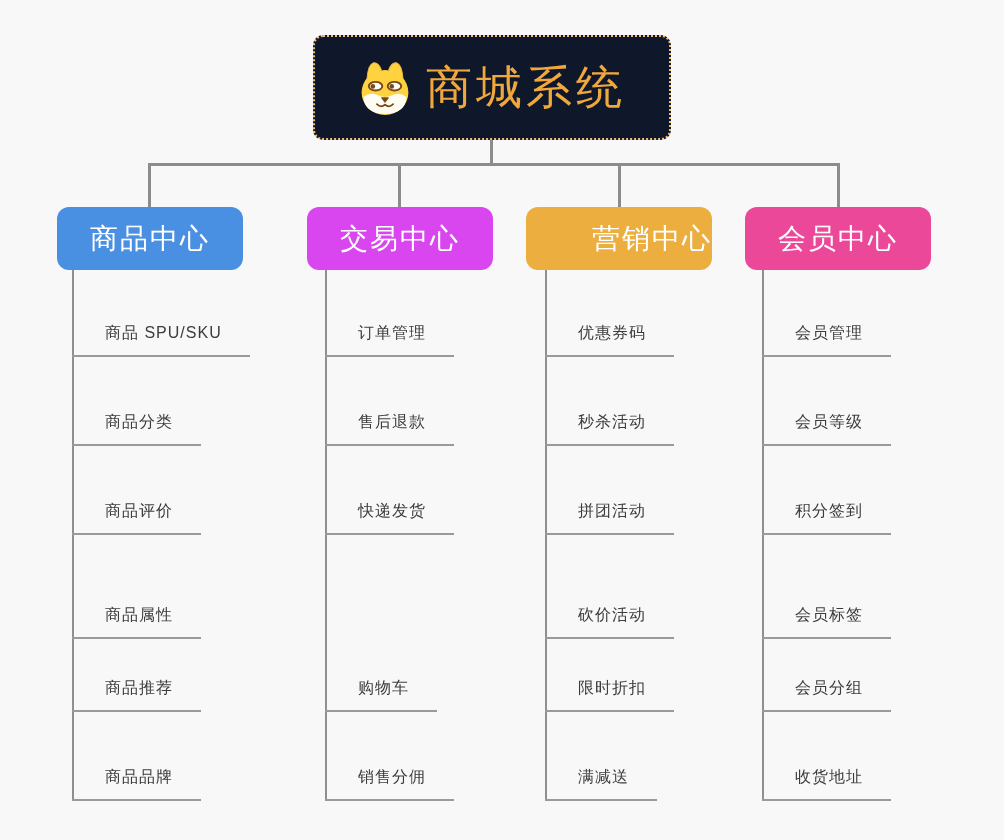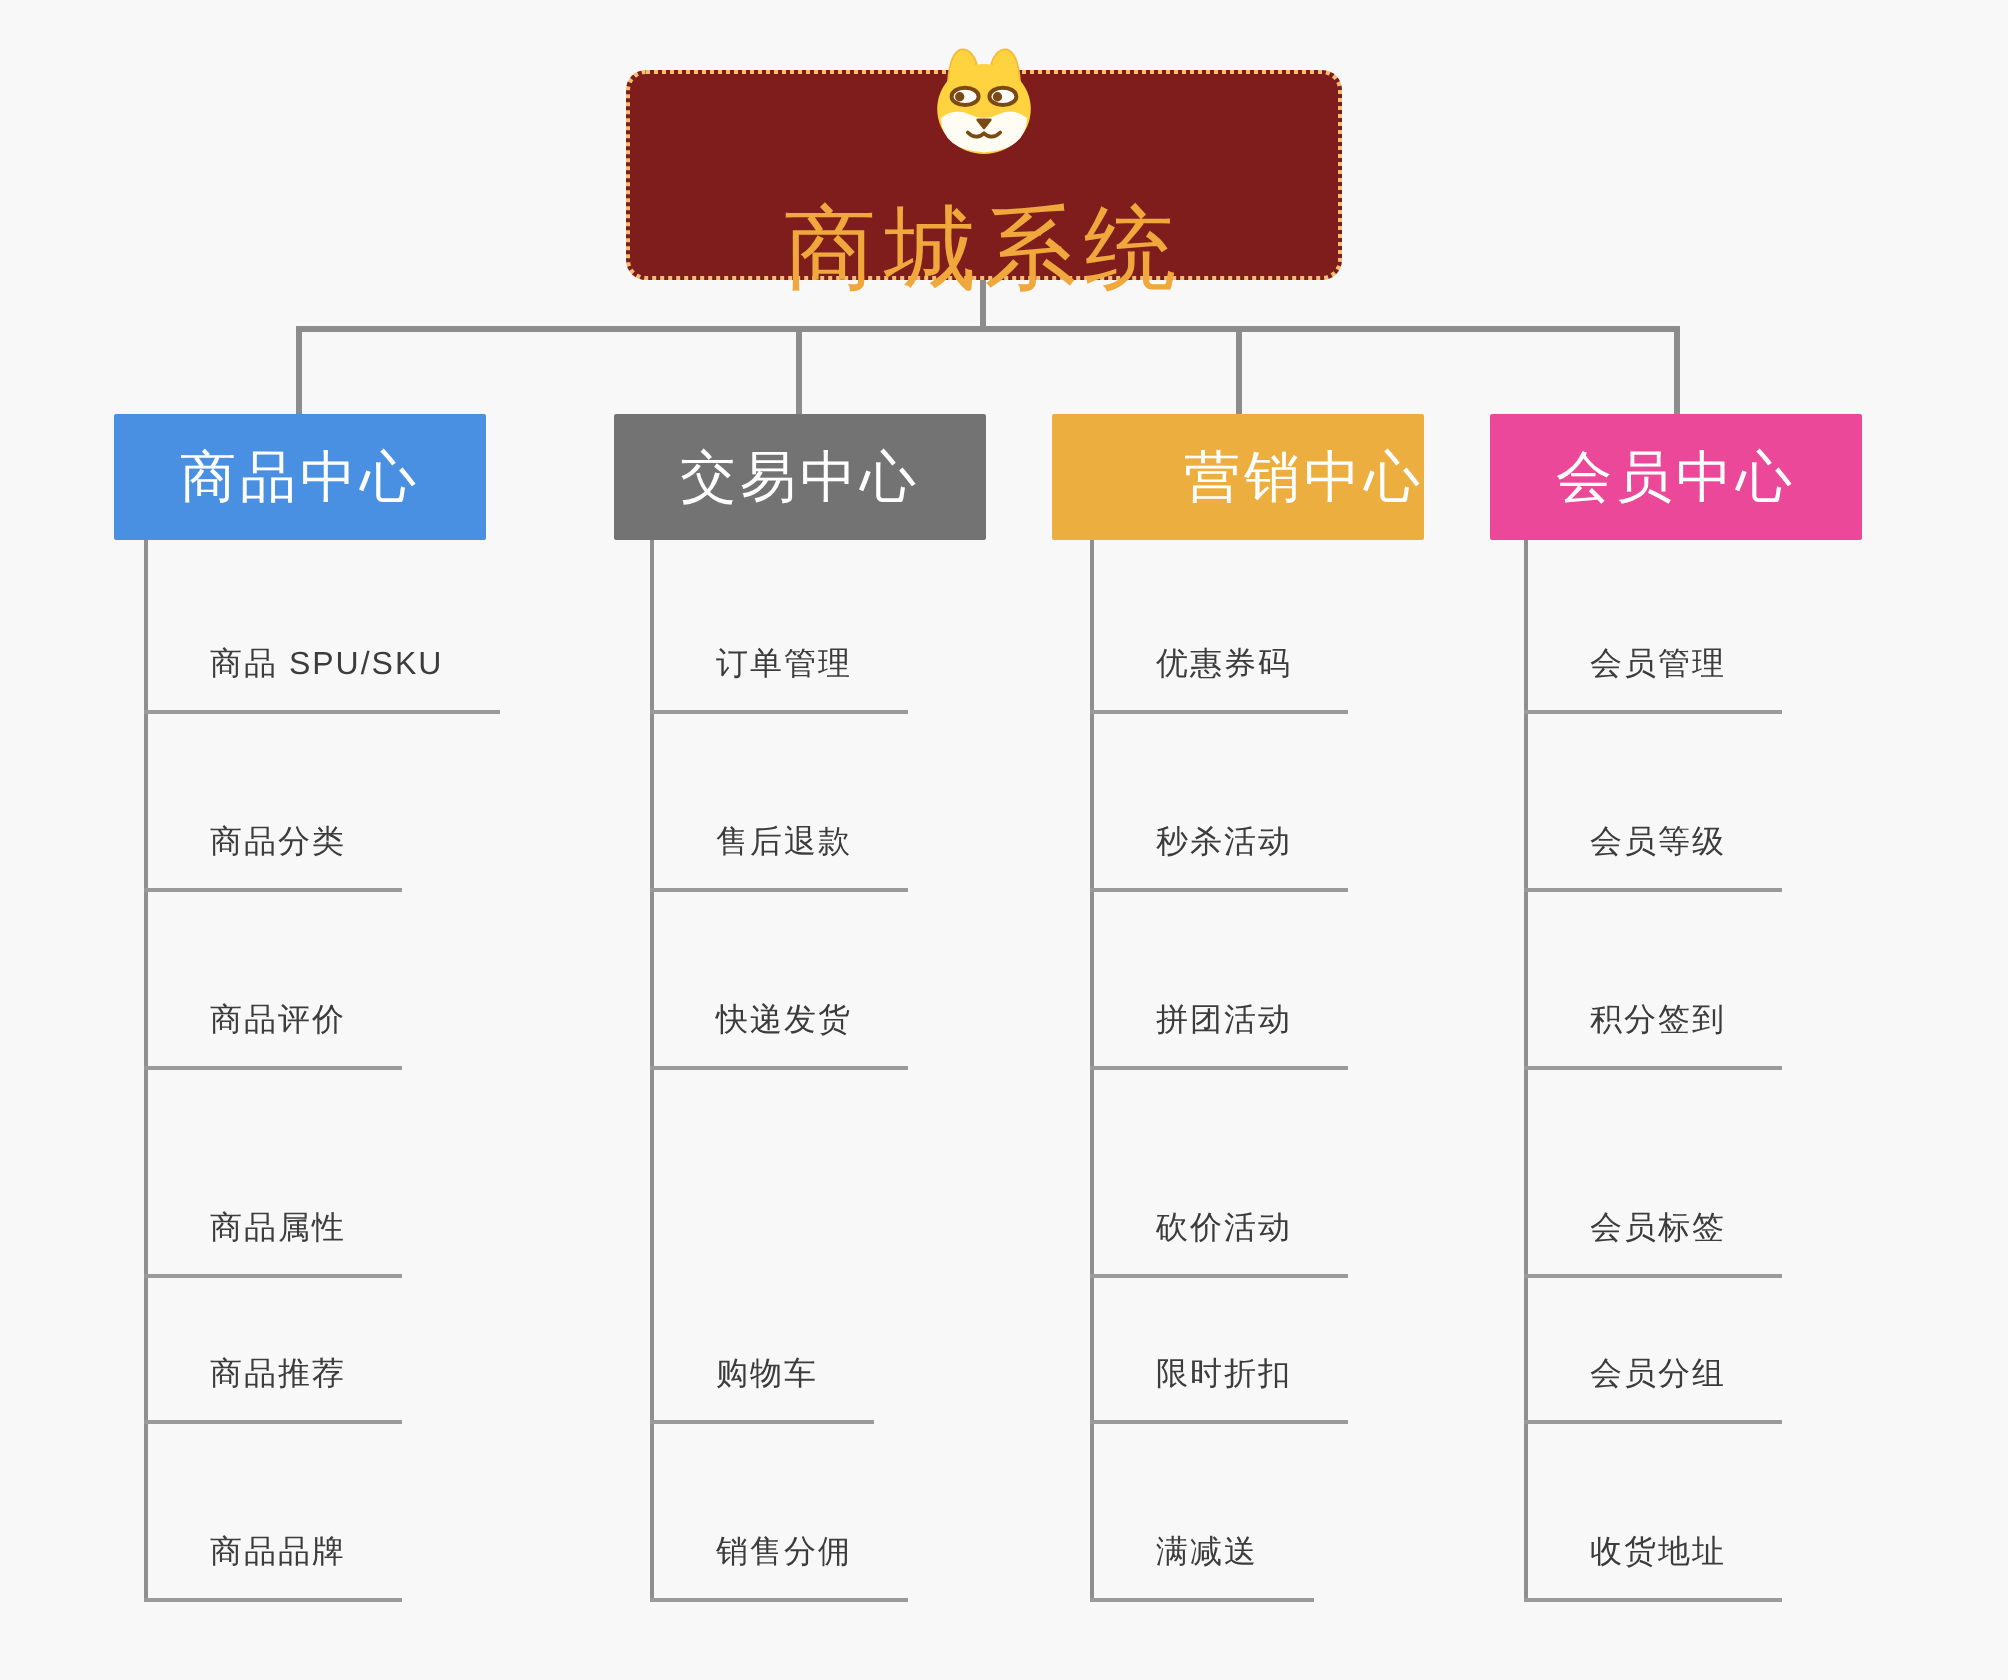--- a/index.html
+++ b/index.html
@@ -12,29 +12,28 @@
     width: 1004px;
     height: 840px;
     background: var(--background, #F8F8F8);
     overflow: hidden;
   }
   
   .root-node {
     position: absolute;
     left: 313px; top: 35px;
     width: 358px; height: 105px;
-    background: #7f1d1d;
+    background: #0f172a;
     border: 2px dotted var(--root_border, #F2BE74);
     border-radius: 10px;
     box-sizing: border-box;
     display: flex;
     align-items: center;
     justify-content: center;
     gap: 14px;
-    flex-direction: column;
   }
   .root-title {
     color: var(--root_text, #F0A73C);
     font-size: 46px;
     letter-spacing: 4px;
     white-space: nowrap;
   }
   .shiba { width: 54px; height: 60px; flex: 0 0 auto; }
   
   .conn { position: absolute; background: var(--connector, #8C8C8C); }
@@ -43,21 +42,21 @@
   .drop   { top: 163px; width: 3px; height: 45px; }
   .drop.d1 { left: 148px; }
   .drop.d2 { left: 398px; }
   .drop.d3 { left: 618px; }
   .drop.d4 { left: 837px; }
   
   .branch {
     position: absolute;
     top: 207px;
     width: 186px; height: 63px;
-    border-radius: 1px;
+    border-radius: 12px;
     display: flex;
     align-items: center;
     justify-content: center;
     color: var(--node_text, #FFFFFF);
     font-size: 28px;
     letter-spacing: 2px;
     cursor: default;
   }
   .branch.b1 { left: 57px; }
   .branch.b2 { left: 307px; }
@@ -121,21 +120,21 @@
       <path d="M26.5,43 h7 l-3.5,4.5 Z" fill="#7A4A12" stroke="#7A4A12" stroke-width="1.5" stroke-linejoin="round"></path>
 
       <path d="M21,50 Q25.5,54.5 30,50.5 Q34.5,54.5 39,50" fill="none" stroke="#7A4A12" stroke-width="2" stroke-linecap="round"></path>
     </svg>
     <span class="root-title">商城系统</span>
   </div>
 
   <div class="branch b1" style="background-color: rgb(74, 144, 226);">
     <span>商品中心</span>
   </div>
-  <div class="branch b2" style="background-color: #737373;">
+  <div class="branch b2" style="background-color: #d946ef;">
     <span>交易中心</span>
   </div>
   <div class="branch b3" style="background-color: rgb(236, 174, 62); justify-content: flex-end;">
     <span>营销中心</span>
   </div>
   <div class="branch b4" style="background-color: #ec4899;">
     <span>会员中心</span>
   </div>
 
   <div class="trunk t1"></div>

